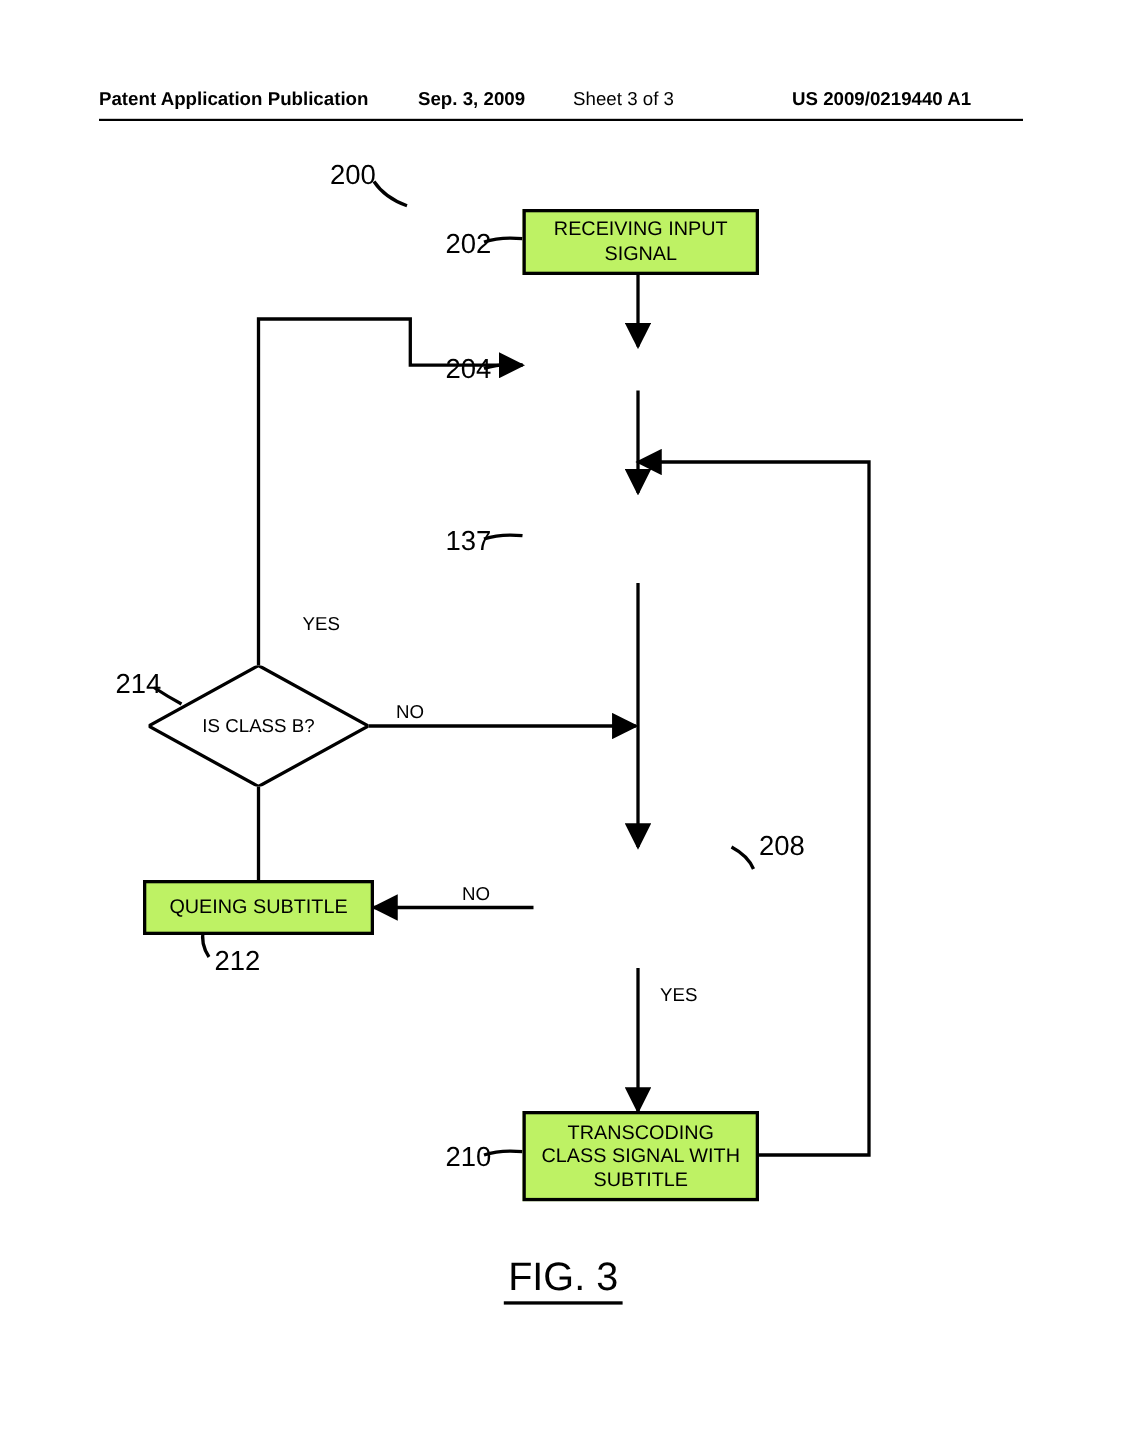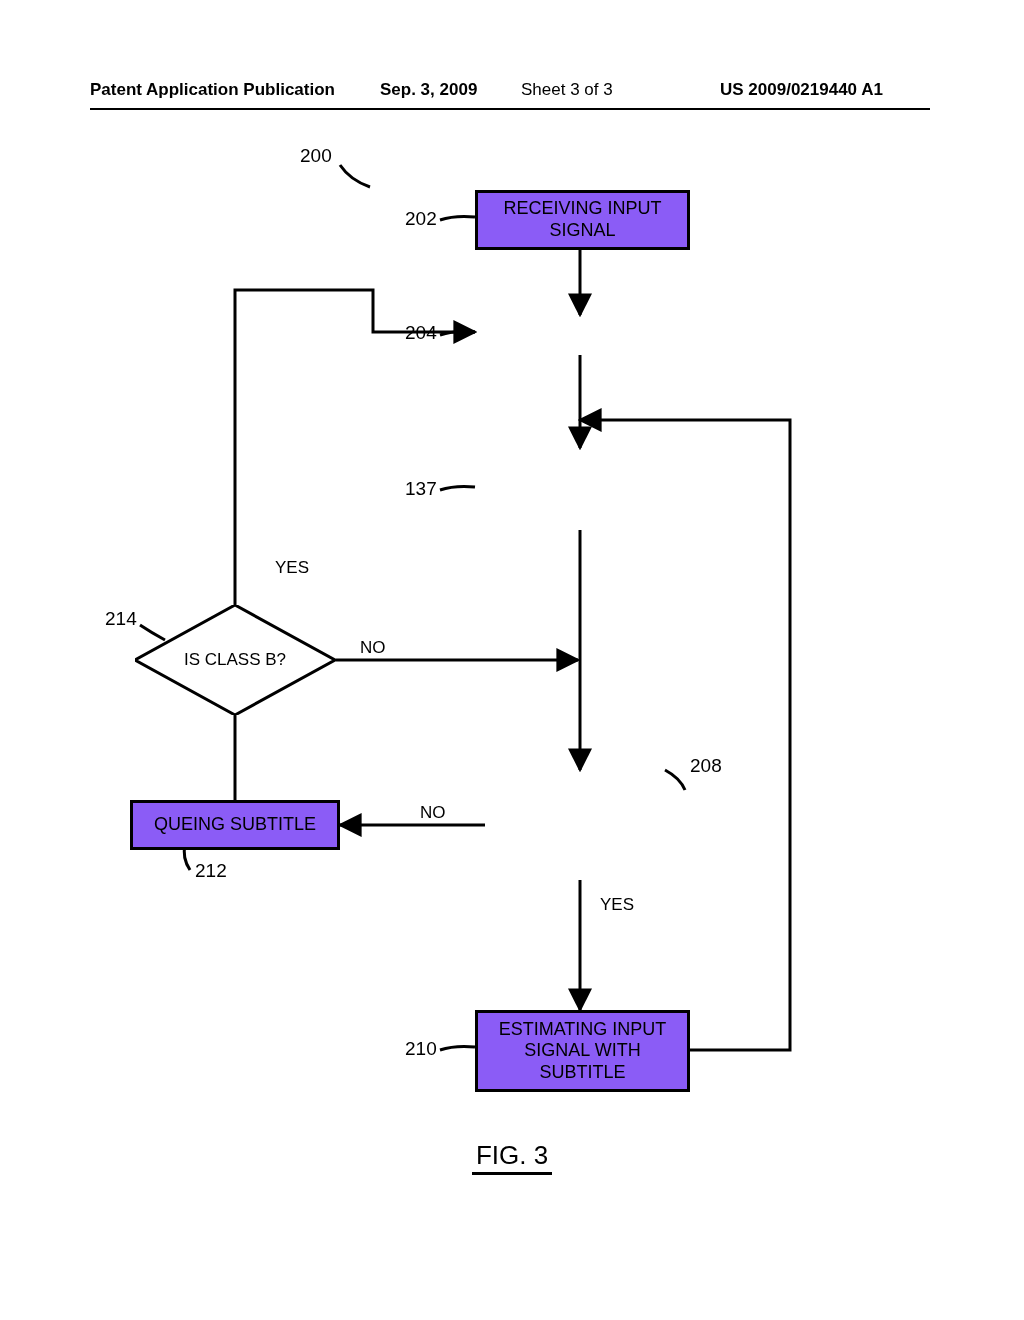--- a/index.html
+++ b/index.html
@@ -35,21 +35,21 @@
     position: absolute;
     left: 0;
     top: 0;
     width: 1024px;
     height: 1320px;
   }
 
   .box {
     position: absolute;
     border: 3px solid #000;
-    background: #8b5cf6;
+    background: #bef264;
     text-align: center;
     font-size: 18px;
     display: flex;
     align-items: center;
     justify-content: center;
     line-height: 1.2;
     padding: 8px;
     box-sizing: border-box;
   }
 
@@ -64,35 +64,35 @@
     display: flex;
     align-items: center;
     justify-content: center;
     font-size: 17px;
     text-align: center;
     line-height: 1.15;
   }
 
   .label {
     position: absolute;
-    font-size: 19px;
+    font-size: 25px;
   }
 
   .tick {
     position: absolute;
     font-size: 17px;
   }
 
   .fig {
     position: absolute;
     top: 1140px;
     left: 0;
     width: 1024px;
     text-align: center;
-    font-size: 26px;
+    font-size: 36px;
     font-family: Arial, sans-serif;
   }
   .fig span { border-bottom: 3px solid #000; padding: 0 4px 2px; }
 
   svg.lines {
     position: absolute;
     left: 0; top: 0;
     width: 1024px; height: 1320px;
     pointer-events: none;
   }
@@ -155,21 +155,21 @@
   <div class="label" style="left:300px; top:145px;">200</div>
   <div class="label" style="left:405px; top:208px;">202</div>
   <div class="label" style="left:405px; top:322px;">204</div>
   <div class="label" style="left:405px; top:478px;">137</div>
   <div class="label" style="left:690px; top:755px;">208</div>
   <div class="label" style="left:405px; top:1038px;">210</div>
   <div class="label" style="left:195px; top:860px;">212</div>
   <div class="label" style="left:105px; top:608px;">214</div>
 
   <div class="box" style="left:475px; top:190px; width:215px; height:60px;">RECEIVING INPUT SIGNAL</div>
-  <div class="box" style="left:475px; top:1010px; width:215px; height:82px;">ESTIMATING INPUT SIGNAL WITH SUBTITLE</div>
+  <div class="box" style="left:475px; top:1010px; width:215px; height:82px;">TRANSCODING CLASS SIGNAL WITH SUBTITLE</div>
   <div class="box" style="left:130px; top:800px; width:210px; height:50px;">QUEING SUBTITLE</div>
 
 
   <div class="diamond" style="left:135px; top:605px; width:200px; height:110px;">
     <svg width="200" height="110">
         <polygon points="100,0 200,55 100,110 0,55" fill="#fff" stroke="#000" stroke-width="3"></polygon>
       </svg>
     <div class="dtext">IS CLASS B?</div>
   </div>
 

